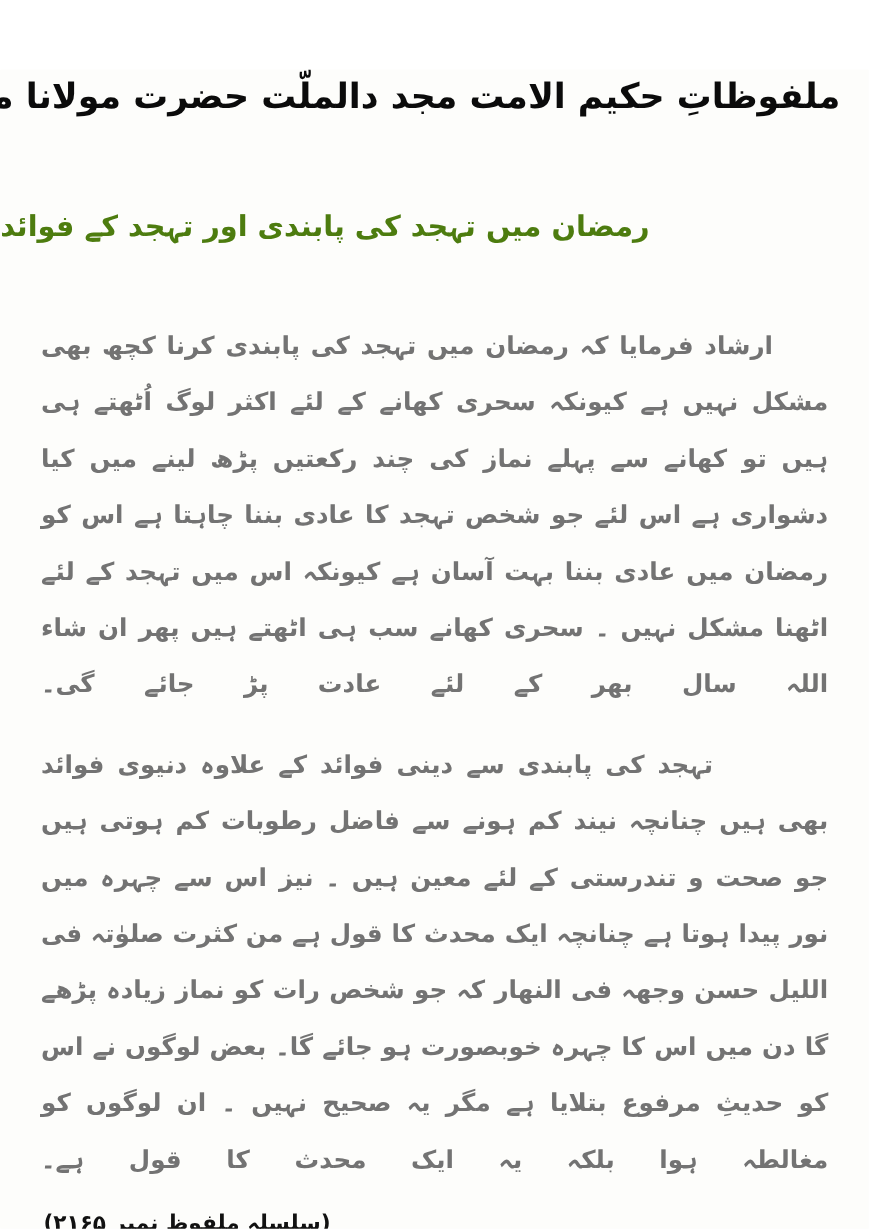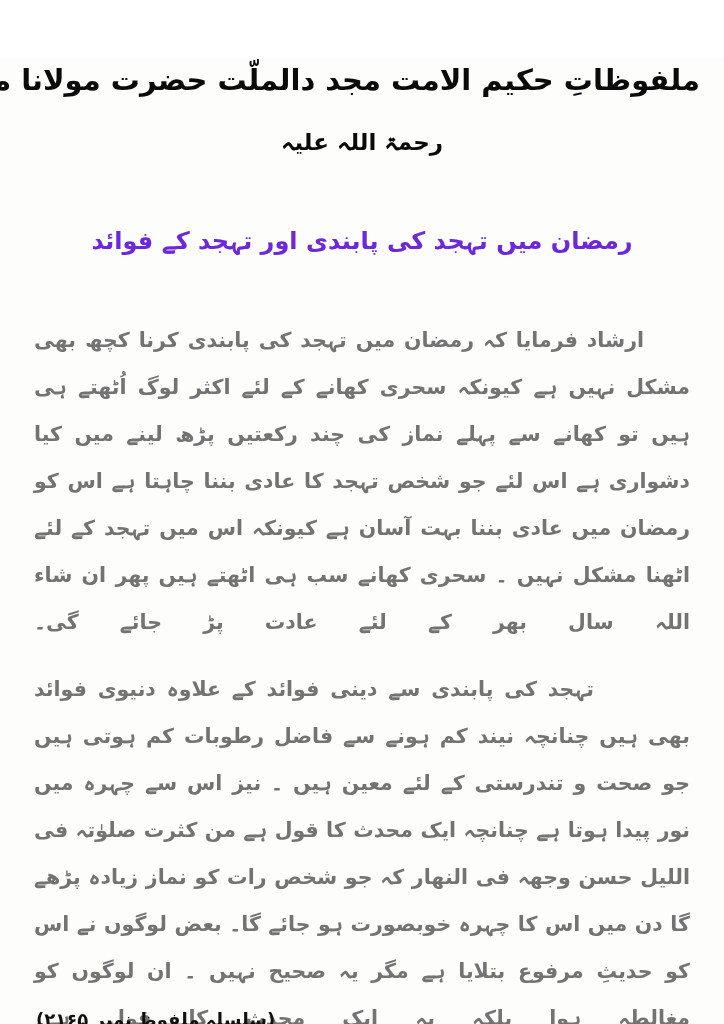--- a/index.html
+++ b/index.html
@@ -45,25 +45,25 @@
     font-family: "DejaVu Sans", sans-serif;
     font-size: 23px;
     font-weight: 700;
     color: #0b0b0b;
     direction: rtl;
   }
 
   
   .section-heading {
     margin-top: 72px;
-    text-align: center;
+    text-align: left;
     font-family: "DejaVu Sans", sans-serif;
     font-size: 24px;
     font-weight: 700;
-    color: #6d28d9;
+    color: #4d7c0f;
     direction: rtl;
     white-space: nowrap;
   }
 
   
   .body-block {
     margin-top: 62px;
     padding: 0 34px 0 34px;
     direction: rtl;
   }
@@ -96,21 +96,20 @@
     direction: rtl;
   }
 </style>
 </head>
 <body>
 
 <div id="page" style="background: rgb(253, 253, 251);">
 
   <div class="title-block">
     <div class="doc-title">ملفوظاتِ حکیم الامت مجد دالملّت حضرت مولانا محمد اشرف علی تھانوی</div>
-    <div class="doc-title-honorific">رحمۃ اللہ علیہ</div>
   </div>
 
   <div class="section-heading">رمضان میں تہجد کی پابندی اور تہجد کے فوائد</div>
 
   <div class="body-block">
     <p class="para indent-sm">ارشاد فرمایا کہ رمضان میں تہجد کی پابندی کرنا کچھ بھی مشکل نہیں ہے کیونکہ سحری کھانے کے لئے اکثر لوگ اُٹھتے ہی ہیں تو کھانے سے پہلے نماز کی چند رکعتیں پڑھ لینے میں کیا دشواری ہے اس لئے جو شخص تہجد کا عادی بننا چاہتا ہے اس کو رمضان میں عادی بننا بہت آسان ہے کیونکہ اس میں تہجد کے لئے اٹھنا مشکل نہیں ۔ سحری کھانے سب ہی اٹھتے ہیں پھر ان شاء اللہ سال بھر کے لئے عادت پڑ جائے گی۔</p>
     <p class="para indent-lg">تہجد کی پابندی سے دینی فوائد کے علاوہ دنیوی فوائد بھی ہیں چنانچہ نیند کم ہونے سے فاضل رطوبات کم ہوتی ہیں جو صحت و تندرستی کے لئے معین ہیں ۔ نیز اس سے چہرہ میں نور پیدا ہوتا ہے چنانچہ ایک محدث کا قول ہے من کثرت صلوٰتہ فی اللیل حسن وجھہ فی النھار کہ جو شخص رات کو نماز زیادہ پڑھے گا دن میں اس کا چہرہ خوبصورت ہو جائے گا۔ بعض لوگوں نے اس کو حدیثِ مرفوع بتلایا ہے مگر یہ صحیح نہیں ۔ ان لوگوں کو مغالطہ ہوا بلکہ یہ ایک محدث کا قول ہے۔</p>
   </div>
 
   <div class="serial-note">(سلسلہ ملفوظ نمبر ۲۱۶۵)</div>

